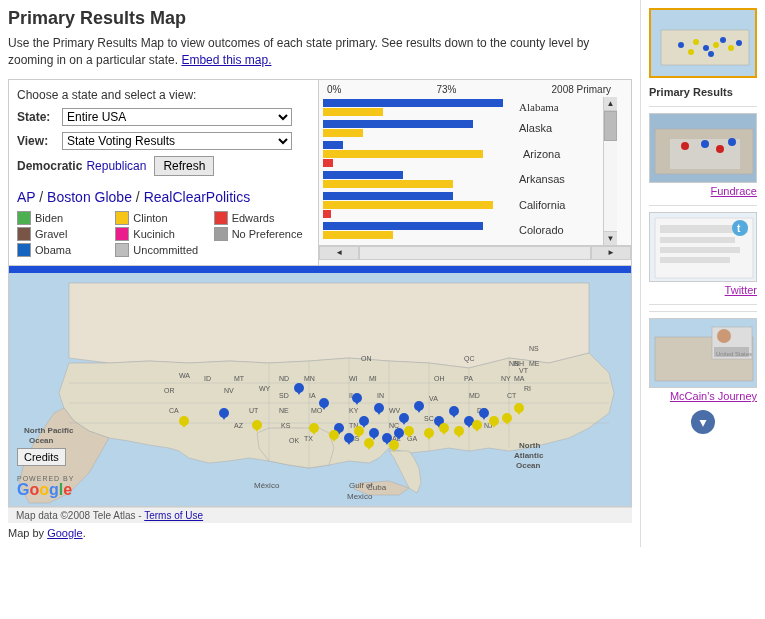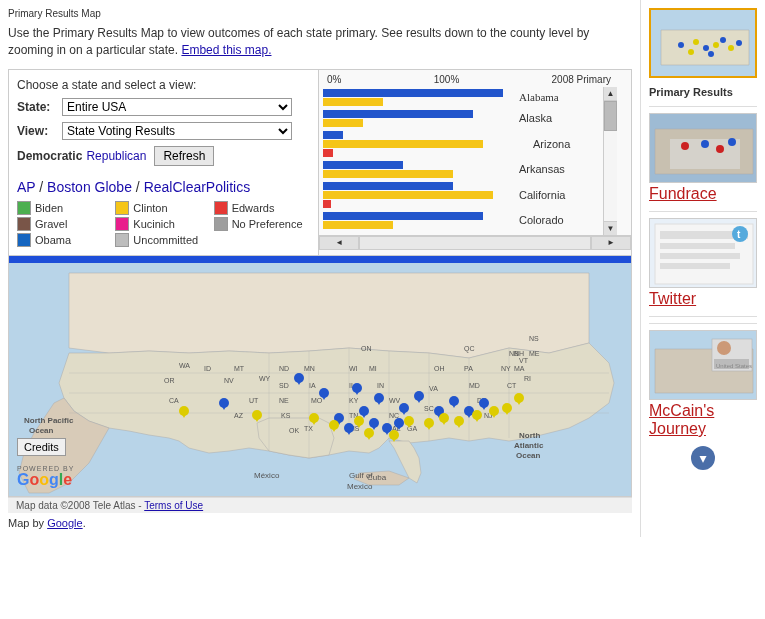--- a/index.html
+++ b/index.html
@@ -4,21 +4,21 @@
   <style>
     * { box-sizing: border-box; margin: 0; padding: 0; }
     body { font-family: Arial, sans-serif; font-size: 12px; color: #333; background: #fff; width: 765px; }
     
     .main-container { display: flex; width: 765px; }
     
     .left-panel { width: 640px; padding: 8px; }
     
     .right-panel { width: 125px; padding: 8px; border-left: 1px solid #ddd; }
     
-    .page-title { font-size: 10px; font-weight: normal; margin-bottom: 6px; }
+    .page-title { font-size: 18px; font-weight: bold; margin-bottom: 6px; }
     
     .description { font-size: 12px; margin-bottom: 10px; line-height: 1.4; }
     
     .description a { color: #1a0dab; }
     
     .controls-map-container { border: 1px solid #ccc; }
     
     .controls-row { display: flex; border-bottom: 1px solid #ccc; }
     
     .controls-left { width: 310px; padding: 8px; border-right: 1px solid #ccc; }
@@ -79,21 +79,21 @@
     .map-by { margin-top: 4px; font-size: 11px; }
     .map-by a { color: #1a0dab; }
     
     
     .right-thumb { margin-bottom: 8px; }
     
     .thumb-img { width: 108px; height: 70px; border: 2px solid #e8a000; background: #ddd; overflow: hidden; margin-bottom: 4px; }
     
     .thumb-img-small { width: 108px; height: 70px; border: 1px solid #ccc; background: #ddd; overflow: hidden; margin-bottom: 2px; }
     
-    .thumb-label { font-size: 16px; color: #b91c1c; text-decoration: underline; cursor: pointer; text-align: left; }
+    .thumb-label { font-size: 11px; color: #a21caf; text-decoration: underline; cursor: pointer; text-align: right; }
     
     .thumb-divider { border-top: 1px solid #ddd; margin: 6px 0; }
     
     .primary-results-label { font-weight: bold; font-size: 11px; margin-top: 8px; text-align: left; }
     
     .chevron-down { width: 24px; height: 24px; background: #4a6ea8; border-radius: 12px; display: flex; align-items: center; justify-content: center; color: white; font-size: 14px; cursor: pointer; margin: 4px auto; }
     
     
     .bars-scroll::-webkit-scrollbar { width: 12px; }
     .bars-scroll::-webkit-scrollbar-track { background: #f0f0f0; border: 1px solid #ccc; }
@@ -189,21 +189,21 @@
               <div class="legend-item">
                 <div class="legend-color" style="background: rgb(189, 189, 189);"></div>
                 <span>Uncommitted</span>
               </div>
             </div>
         </div>
 
         <div class="controls-right" style="position:relative;">
           <div style="display:flex; justify-content:space-between; padding: 4px 20px 2px 8px; font-size:10px;">
             <span>0%</span>
-            <span>100%</span>
+            <span>73%</span>
             <span>2008 Primary</span>
           </div>
 
           <div class="bars-outer" style="position:relative; margin-right:14px;">
             <div class="bars-scroll" id="bars-list" style="max-height:205px; overflow-y:scroll; padding: 2px 4px;">
             <div style="display: flex; align-items: center; margin-bottom: 4px;">
                   <div style="width: 190px; display: flex; flex-direction: column; gap: 1px;">
                     <div style="height: 8px; width: 180px; background: rgb(34, 85, 204);"></div>
                     <div style="height: 8px; width: 60px; background: rgb(245, 197, 24);"></div>
                   </div>
@@ -215,21 +215,21 @@
                     <div style="height: 8px; width: 40px; background: rgb(245, 197, 24);"></div>
                   </div>
                   <span style="font-size: 11px; margin-left: 6px; white-space: nowrap;">Alaska</span>
                 </div>
                 <div style="display: flex; align-items: center; margin-bottom: 4px;">
                   <div style="width: 190px; display: flex; flex-direction: column; gap: 1px;">
                     <div style="height: 8px; width: 20px; background: rgb(34, 85, 204);"></div>
                     <div style="height: 8px; width: 160px; background: rgb(245, 197, 24);"></div>
                     <div style="height: 8px; width: 10px; background: rgb(229, 57, 53);"></div>
                   </div>
-                  <span style="font-size: 11px; margin-left: 20px; white-space: nowrap;">Arizona</span>
+                  <span style="font-size: 11px; margin-left: 10px; white-space: nowrap;">Arizona</span>
                 </div>
                 <div style="display: flex; align-items: center; margin-bottom: 4px;">
                   <div style="width: 190px; display: flex; flex-direction: column; gap: 1px;">
                     <div style="height: 8px; width: 80px; background: rgb(34, 85, 204);"></div>
                     <div style="height: 8px; width: 130px; background: rgb(245, 197, 24);"></div>
                   </div>
                   <span style="font-size: 11px; margin-left: 6px; white-space: nowrap;">Arkansas</span>
                 </div>
                 <div style="display: flex; align-items: center; margin-bottom: 4px;">
                   <div style="width: 190px; display: flex; flex-direction: column; gap: 1px;">

